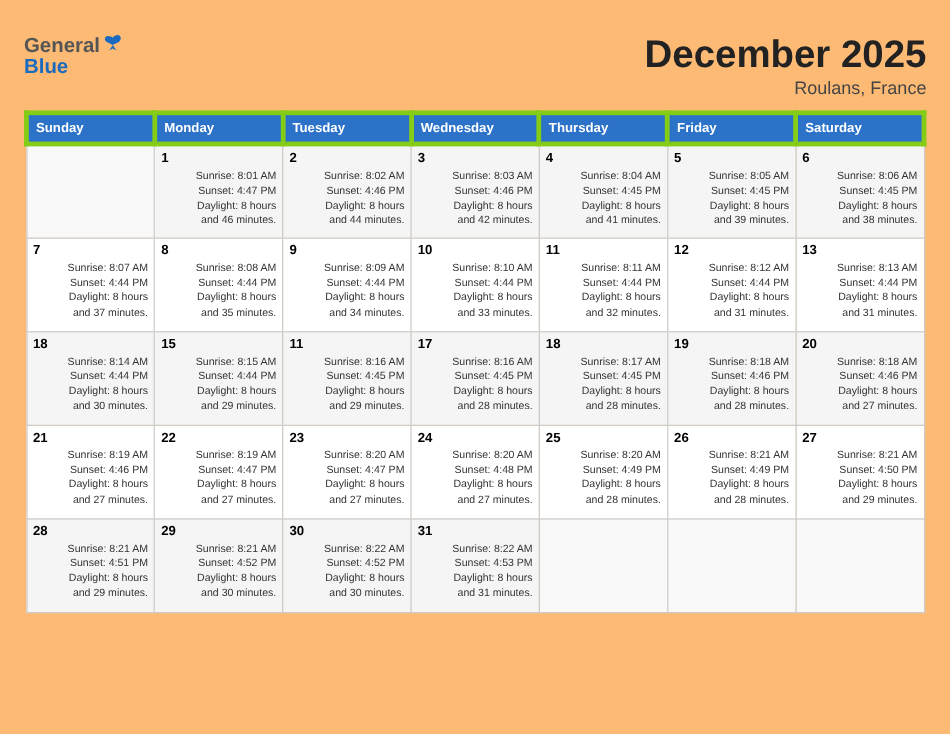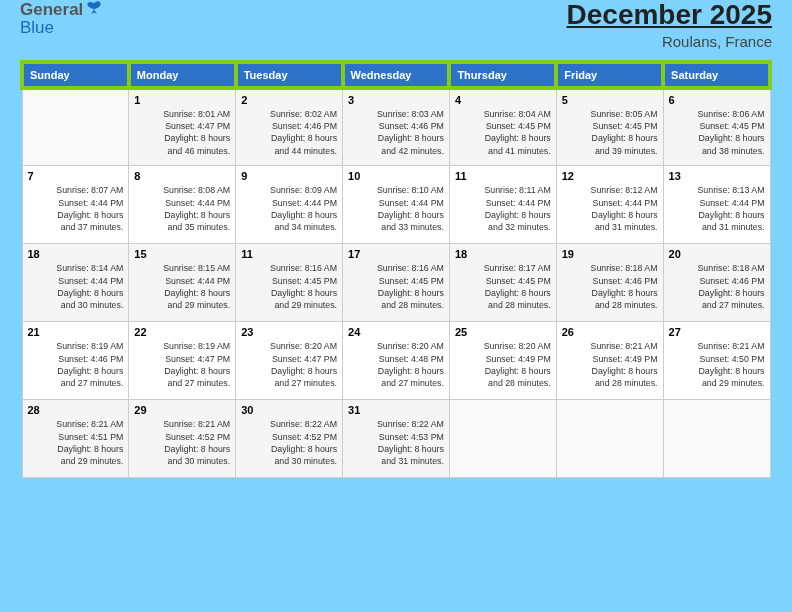--- a/index.html
+++ b/index.html
@@ -6,41 +6,40 @@
     body {
       font-family: Arial, sans-serif;
       background: #fff;
       width: 792px;
       height: 612px;
       overflow: hidden;
     }
     .page {
       width: 792px;
       height: 612px;
-      padding: 0 20px 12px 20px;
-      background: #7dd3fc;
+      padding: 28px 20px 12px 20px;
+      background: #fdba74;
     }
     .header {
       display: flex;
       justify-content: space-between;
       align-items: flex-start;
       margin-bottom: 10px;
     }
     .logo {
       display: flex;
       flex-direction: column;
       align-items: flex-start;
     }
     .title-block { text-align: right; }
     .month-title {
-      font-size: 28px;
+      font-size: 32px;
       font-weight: bold;
       color: #222;
       line-height: 1.1;
-      text-decoration: underline;
     }
     .location {
       font-size: 15px;
       color: #444;
       margin-top: 2px;
     }
     table {
       width: 100%;
       border-collapse: collapse;
       font-size: 9.5px;
@@ -87,21 +86,21 @@
 <div class="page">
   <div class="header">
     <div class="logo">
       <div style="display:flex;align-items:center;gap:2px;">
         <span style="font-size:17px;font-weight:bold;color:#555;">General</span>
         <svg width="18" height="16" viewBox="0 0 24 20" style="margin-top:-4px;">
           <path d="M20 2 C18 0 14 1 12 4 C10 2 6 1 4 3 C2 5 4 8 6 9 L12 12 L18 9 C20 8 22 5 20 2Z" fill="#1a6bbf"></path>
           <path d="M12 12 L8 18 L12 16 L16 18 Z" fill="#1a6bbf"></path>
         </svg>
       </div>
-      <span style="font-size:17px;font-weight:normal;color:#1a6bbf;margin-top:-2px;">Blue</span>
+      <span style="font-size:17px;font-weight:bold;color:#1a6bbf;margin-top:-2px;">Blue</span>
     </div>
     <div class="title-block">
       <div class="month-title">December 2025</div>
       <div class="location">Roulans, France</div>
     </div>
   </div>
 
   <table>
     <thead>
       <tr>

